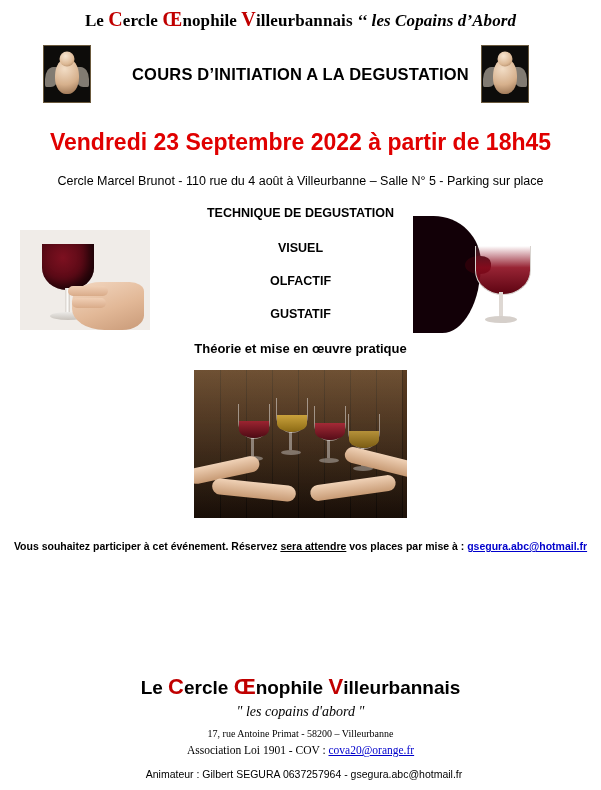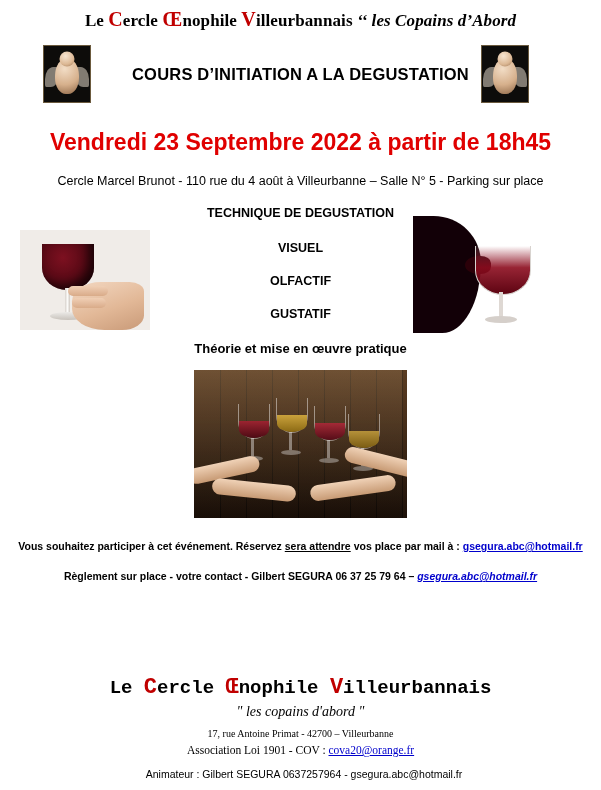--- a/index.html
+++ b/index.html
@@ -320,21 +320,21 @@
 
   
   .footer {
     position: absolute;
     left: 0;
     right: 0;
     bottom: 10px;
     text-align: center;
   }
   .footer .club {
-    font-family: Liberation Mono, monospace;
+    font-family: Liberation Sans, sans-serif;
     font-size: 19px;
     font-weight: bold;
   }
   .footer .club .red { color: #c00000; font-size: 22px; }
   .footer .nickname {
     font-family: "Liberation Serif", serif;
     font-size: 14px;
     font-style: italic;
     margin-top: 4px;
   }
@@ -448,32 +448,29 @@
     <div class="wbase" style="left:159px; top:96px;"></div>
 
     <div class="harm" style="left:-6px; top:92px; width:72px; transform:rotate(-12deg);"></div>
     <div class="harm" style="left:18px; top:112px; width:84px; transform:rotate(6deg);"></div>
     <div class="harm" style="left:116px; top:110px; width:86px; transform:rotate(-8deg);"></div>
     <div class="harm" style="left:150px; top:84px; width:74px; transform:rotate(14deg);"></div>
   </div>
 
   <div class="info">
     <p>
-      <span>Vous souhaitez participer à cet événement.  Réservez </span><span class="u">sera attendre</span><span> vos place par mail à : </span><span class="mail">gsegura.abc@hotmail.fr</span>
-    </p>
-    <p>
-      <span>Règlement sur place  - votre contact  - Gilbert SEGURA 06 37 25 79 64 – </span><span class="mail ital">gsegura.abc@hotmail.fr</span>
+      <span>Vous souhaitez participer à cet événement.  Réservez </span><span class="u">sera attendre</span><span> vos places par mise à : </span><span class="mail">gsegura.abc@hotmail.fr</span>
     </p>
   </div>
 
   <div class="footer">
     <div class="club">
       <span>Le </span><span class="red">C</span><span>ercle </span><span class="red">Œ</span><span>nophile </span><span class="red">V</span><span>illeurbannais</span>
     </div>
     <div class="nickname">" les copains d'abord "</div>
-    <div class="addr">17, rue Antoine Primat - 42700 – Villeurbanne</div>
+    <div class="addr">17, rue Antoine Primat - 58200 – Villeurbanne</div>
     <div class="assoc">
       <span>Association Loi 1901 - COV :  </span><span class="mail">cova20@orange.fr</span>
     </div>
     <div class="animator">Animateur : Gilbert SEGURA 0637257964 - gsegura.abc@hotmail.fr</div>
   </div>
 
 </div>
 
 </body></html>

